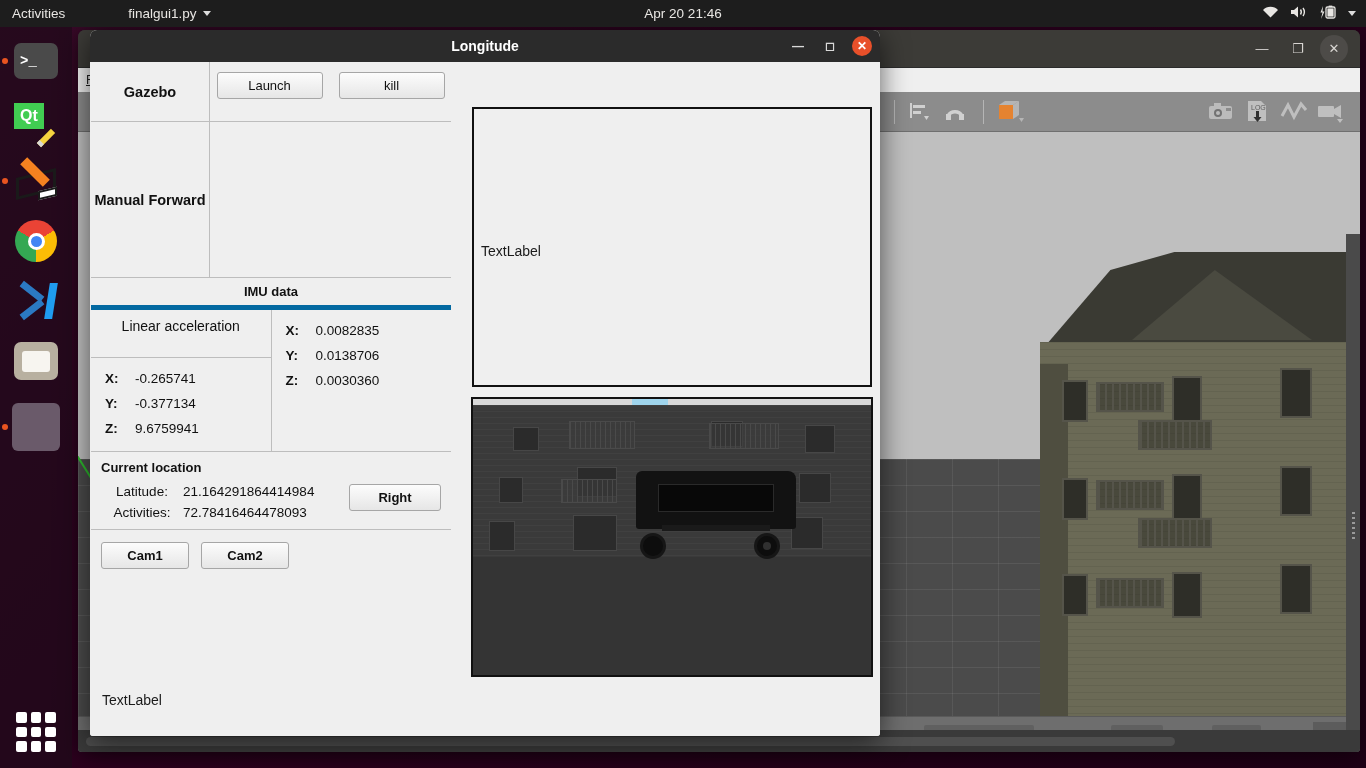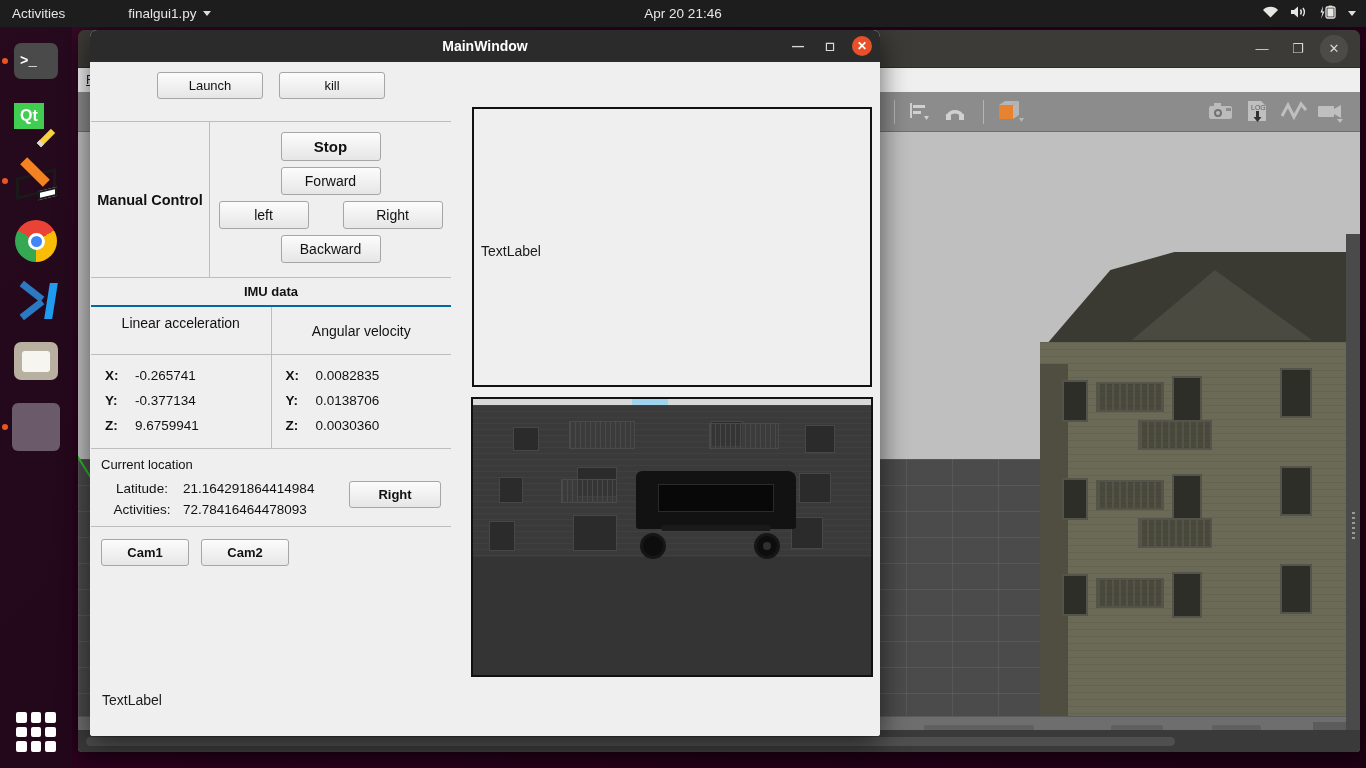--- a/index.html
+++ b/index.html
@@ -295,39 +295,39 @@
   .qbtn {
     background: linear-gradient(#fcfcfc, #e6e6e6);
     border: 1px solid #a6a6a6; border-radius: 3px;
     font-family: "Liberation Sans", sans-serif; font-size: 13px; color: #111;
     padding: 5px 0; text-align: center; cursor: default;
   }
   .btnrow { display: flex; justify-content: center; gap: 16px; margin-bottom: 6px; }
 
   .imu-head {
     text-align: center; font-weight: bold; font-size: 13px; padding: 6px 0;
-    border-bottom: 2px solid #0369a1; color: #111;
+    border-bottom: 5px solid #0369a1; color: #111;
   }
   .imu-table { display: flex; border-bottom: 1px solid #bdbdbd; }
   .imu-col { flex: 1; }
   .imu-col.first { border-right: 1px solid #bdbdbd; }
   .imu-colhead {
     text-align: center; font-size: 14px; padding: 8px 8px; color: #111;
     border-bottom: 1px solid #bdbdbd; line-height: 1.15;
   }
   .imu-rows { padding: 8px 0 10px 0; }
   .imu-row {
     display: flex; align-items: baseline; font-size: 13.5px; color: #111;
     padding: 5px 0 5px 14px; overflow: hidden; white-space: nowrap;
   }
   .imu-row .ax { font-weight: bold; width: 30px; }
   .imu-row .val { }
 
   .loc { padding: 8px 0 6px 10px; border-bottom: 1px solid #bdbdbd; position: relative; }
-  .loc h4 { font-size: 13px; font-weight: normal; color: #111; margin-bottom: 6px; }
+  .loc h4 { font-size: 13px; font-weight: bold; color: #111; margin-bottom: 6px; }
   .loc .lrow { display: flex; align-items: baseline; font-size: 13.5px; padding: 3px 0; text-align: center; }
   .loc .lkey { width: 82px; color: #111; }
   .loc .lval { color: #111; }
   .loc .mapviz {
     position: absolute; right: 10px; top: 32px; width: 92px;
     font-weight: bold; font-size: 13px;
   }
   .cams { display: flex; gap: 12px; padding: 12px 0 0 10px; }
   .cams .qbtn { width: 88px; font-weight: bold; }
 
@@ -520,57 +520,43 @@
       <span class="reset">Re</span>
     </div>
 
     <div class="gz-hscroll">
       <div class="thumb"></div>
     </div>
   </div>
 
   <div class="dlg">
     <div class="dlg-title">
-      <span>MainWindow</span>
+      <span>Longitude</span>
       <div class="btns">
         <div class="wb">—</div>
         <div class="wb">◻</div>
         <div class="wb close">✕</div>
       </div>
     </div>
 
     <div class="dlg-body">
       <div class="leftcol">
 
         <div class="grp-row" style="height:60px">
+          <div class="grp-label">Gazebo</div>
           <div class="grp-content">
             <div class="btnrow" style="margin-bottom:0">
               <div class="qbtn" style="width:106px">Launch</div>
               <div class="qbtn" style="width:106px">kill</div>
             </div>
           </div>
         </div>
 
         <div class="grp-row" style="height:156px">
-          <div class="grp-label">Manual Control</div>
-          <div class="grp-content">
-            <div class="btnrow">
-              <div class="qbtn" style="width:100px; font-weight:bold; font-size:15px">Stop</div>
-            </div>
-            <div class="btnrow">
-              <div class="qbtn" style="width:100px; font-size:14px">Forward</div>
-            </div>
-            <div class="btnrow">
-              <div class="qbtn" style="width:90px; font-size:14px">left</div>
-              <div class="qbtn" style="width:100px; font-size:14px; margin-left:18px">Right</div>
-            </div>
-            <div class="btnrow" style="margin-bottom:0">
-              <div class="qbtn" style="width:100px; font-size:14px">Backward</div>
-            </div>
-          </div>
+          <div class="grp-label">Manual Forward</div>
         </div>
 
         <div class="imu-head">IMU data</div>
         <div class="imu-table">
           <div class="imu-col first">
             <div class="imu-colhead" style="height:48px">Linear acceleration</div>
             <div class="imu-rows">
               <div class="imu-row">
                 <span class="ax">X:</span>
                 <span class="val">-0.265741</span>
@@ -579,21 +565,20 @@
                 <span class="ax">Y:</span>
                 <span class="val">-0.377134</span>
               </div>
               <div class="imu-row">
                 <span class="ax">Z:</span>
                 <span class="val">9.6759941</span>
               </div>
             </div>
           </div>
           <div class="imu-col">
-            <div class="imu-colhead" style="height:48px; padding-top:16px">Angular velocity</div>
             <div class="imu-rows">
               <div class="imu-row">
                 <span class="ax">X:</span>
                 <span class="val">0.0082835</span>
               </div>
               <div class="imu-row">
                 <span class="ax">Y:</span>
                 <span class="val">0.0138706</span>
               </div>
               <div class="imu-row">

